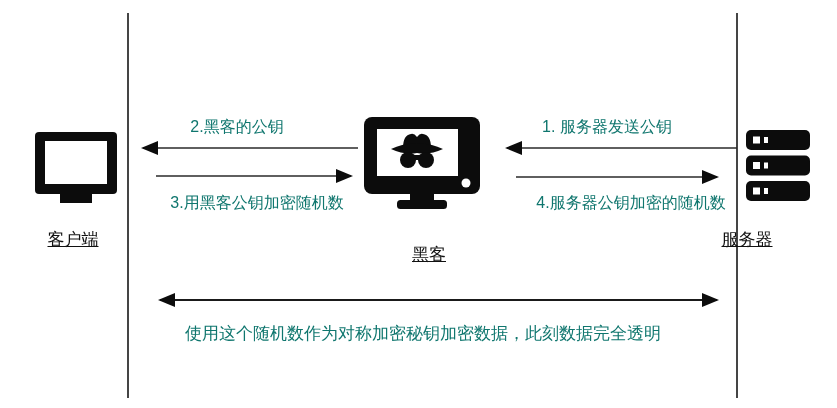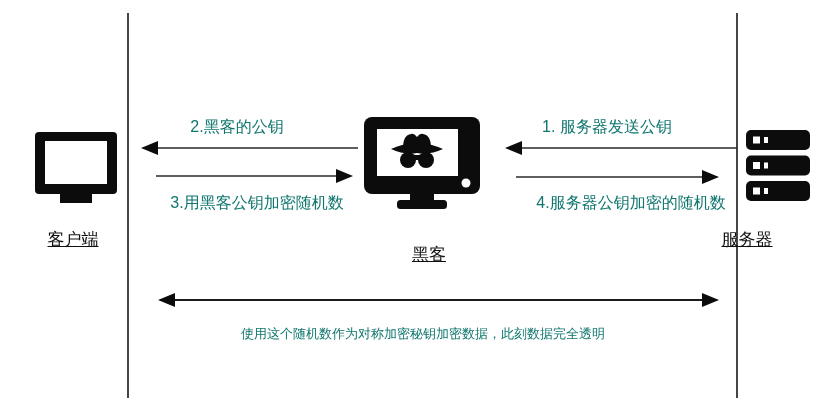--- a/index.html
+++ b/index.html
@@ -34,21 +34,21 @@
     color: #0f766e;
     font-size: 16px;
     line-height: 19px;
   }
   .station-lbl {
     font-size: 17px;
     color: #111111;
     text-decoration: underline;
   }
   .bottom-lbl {
-    font-size: 13px;
+    font-size: 17px;
   }
   .arrow-layer {
     position: absolute;
     left: 0;
     top: 0;
   }
 </style>
 </head>
 <body>
 

